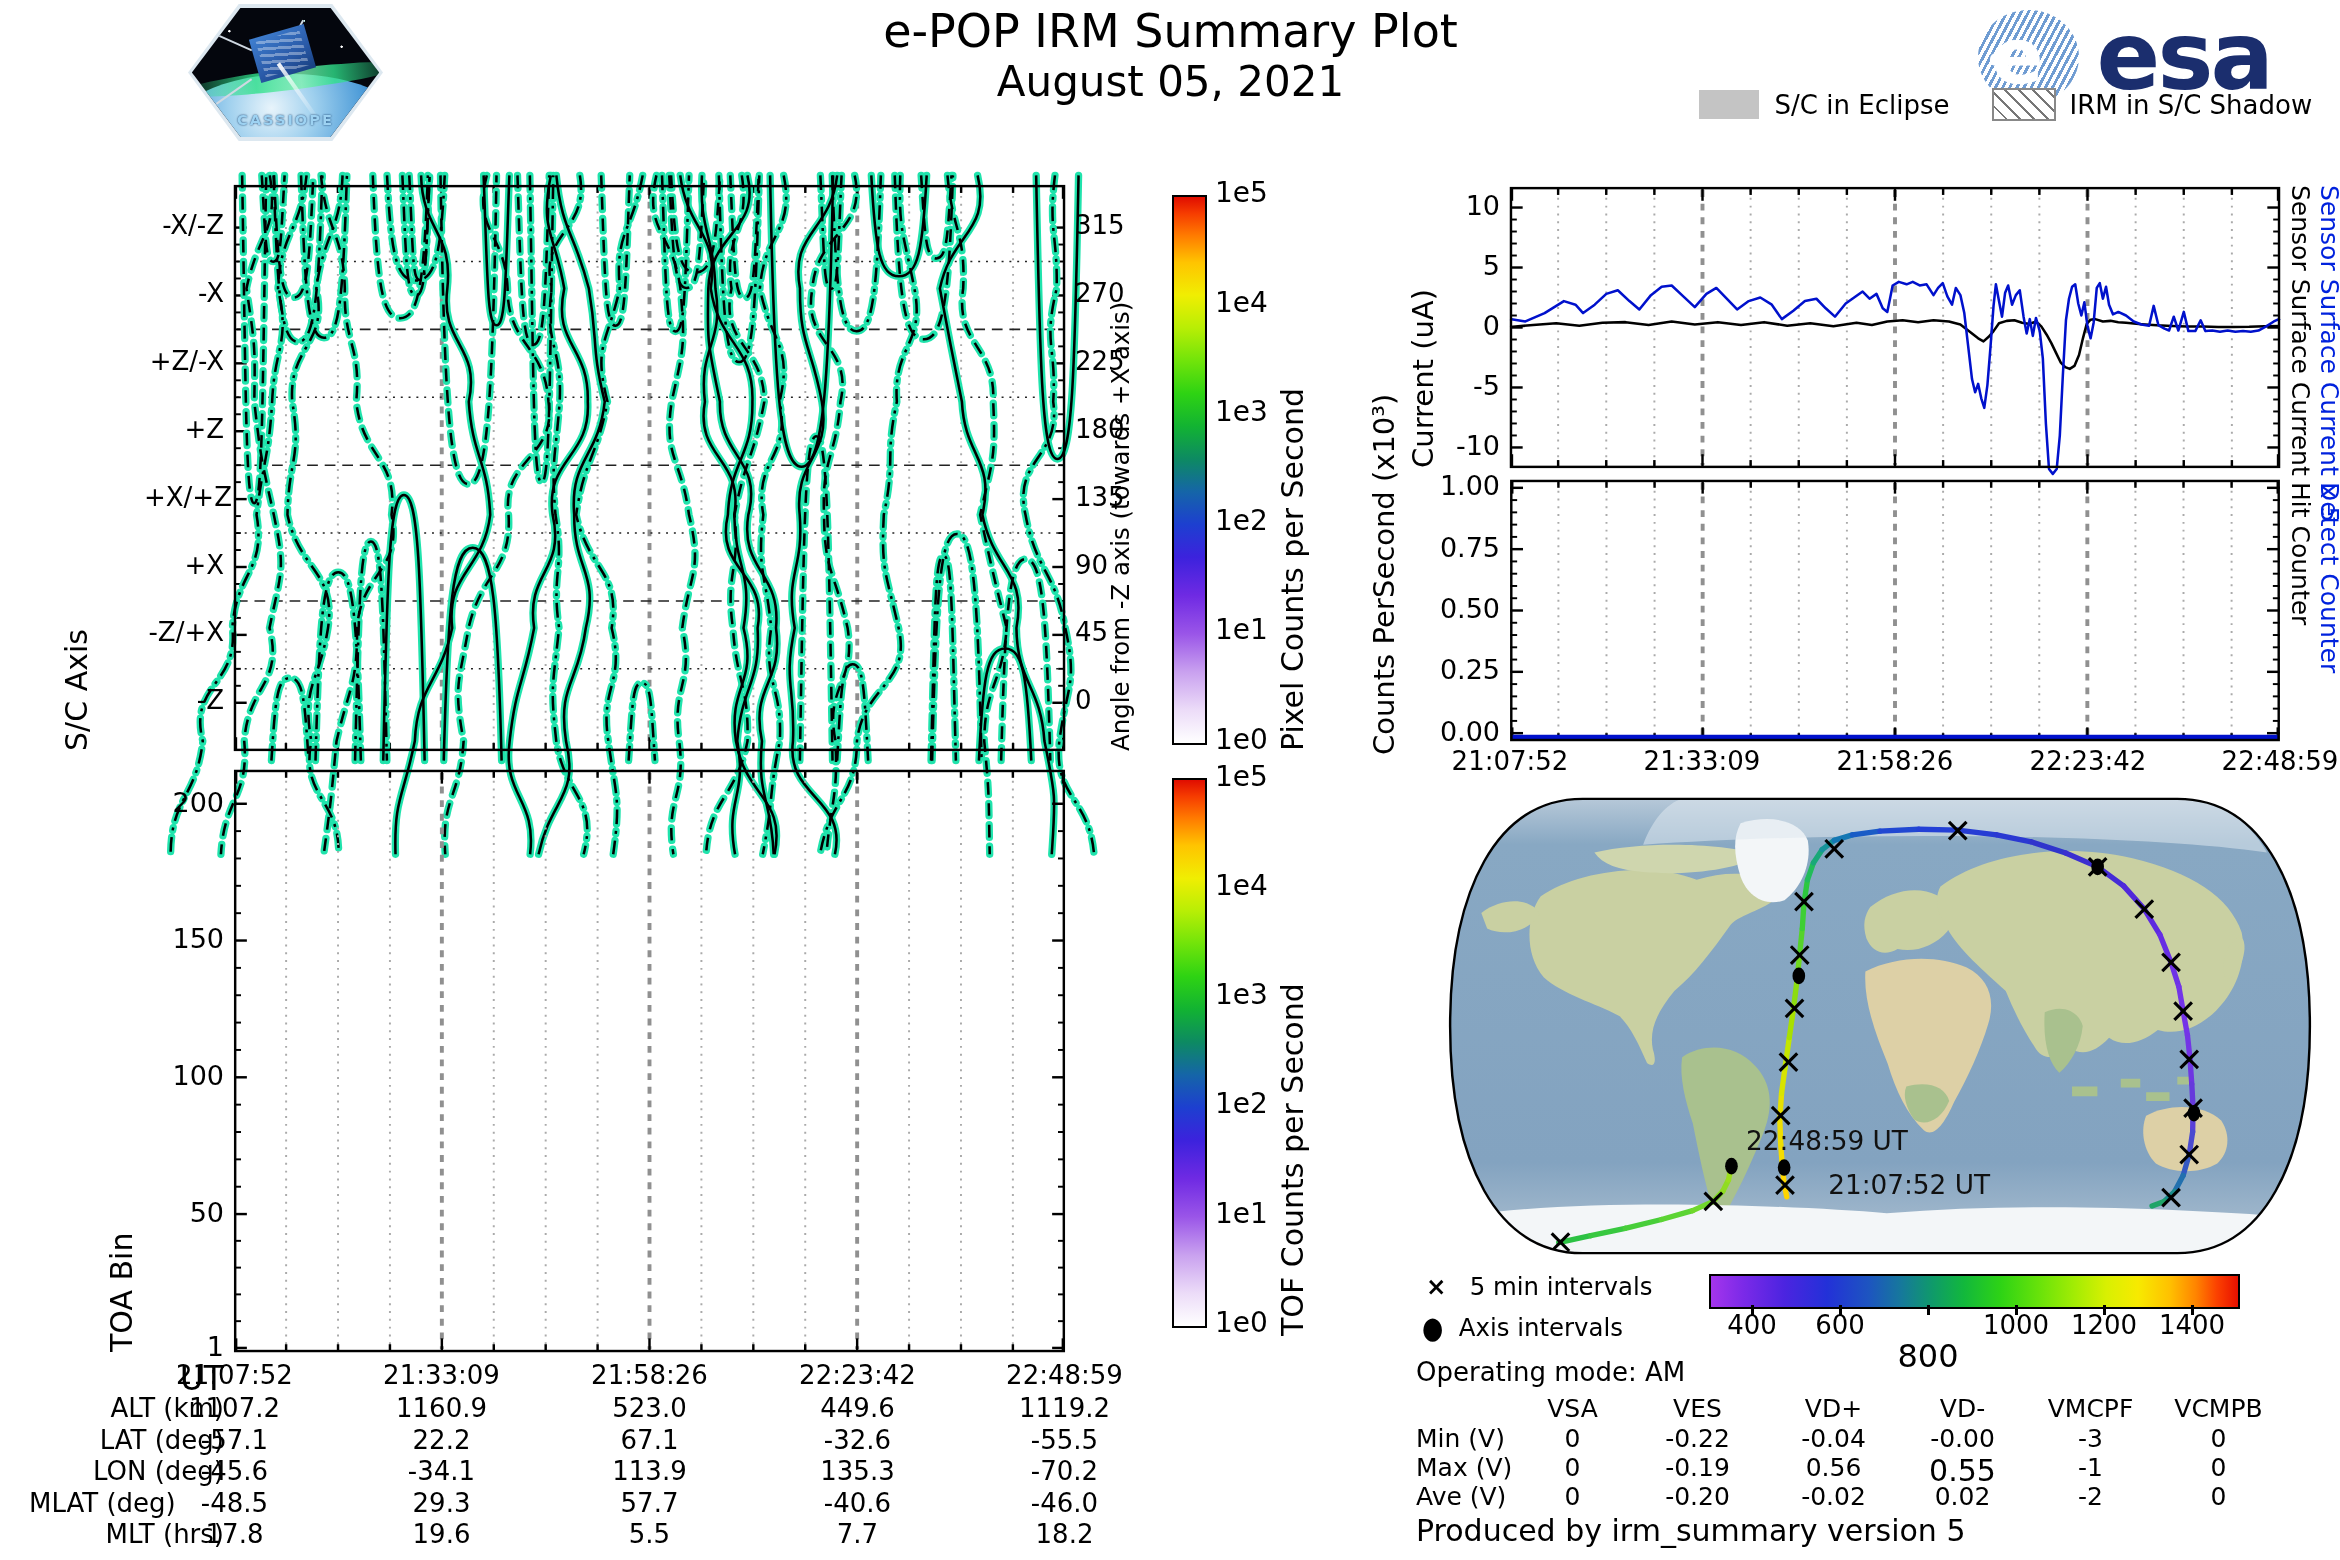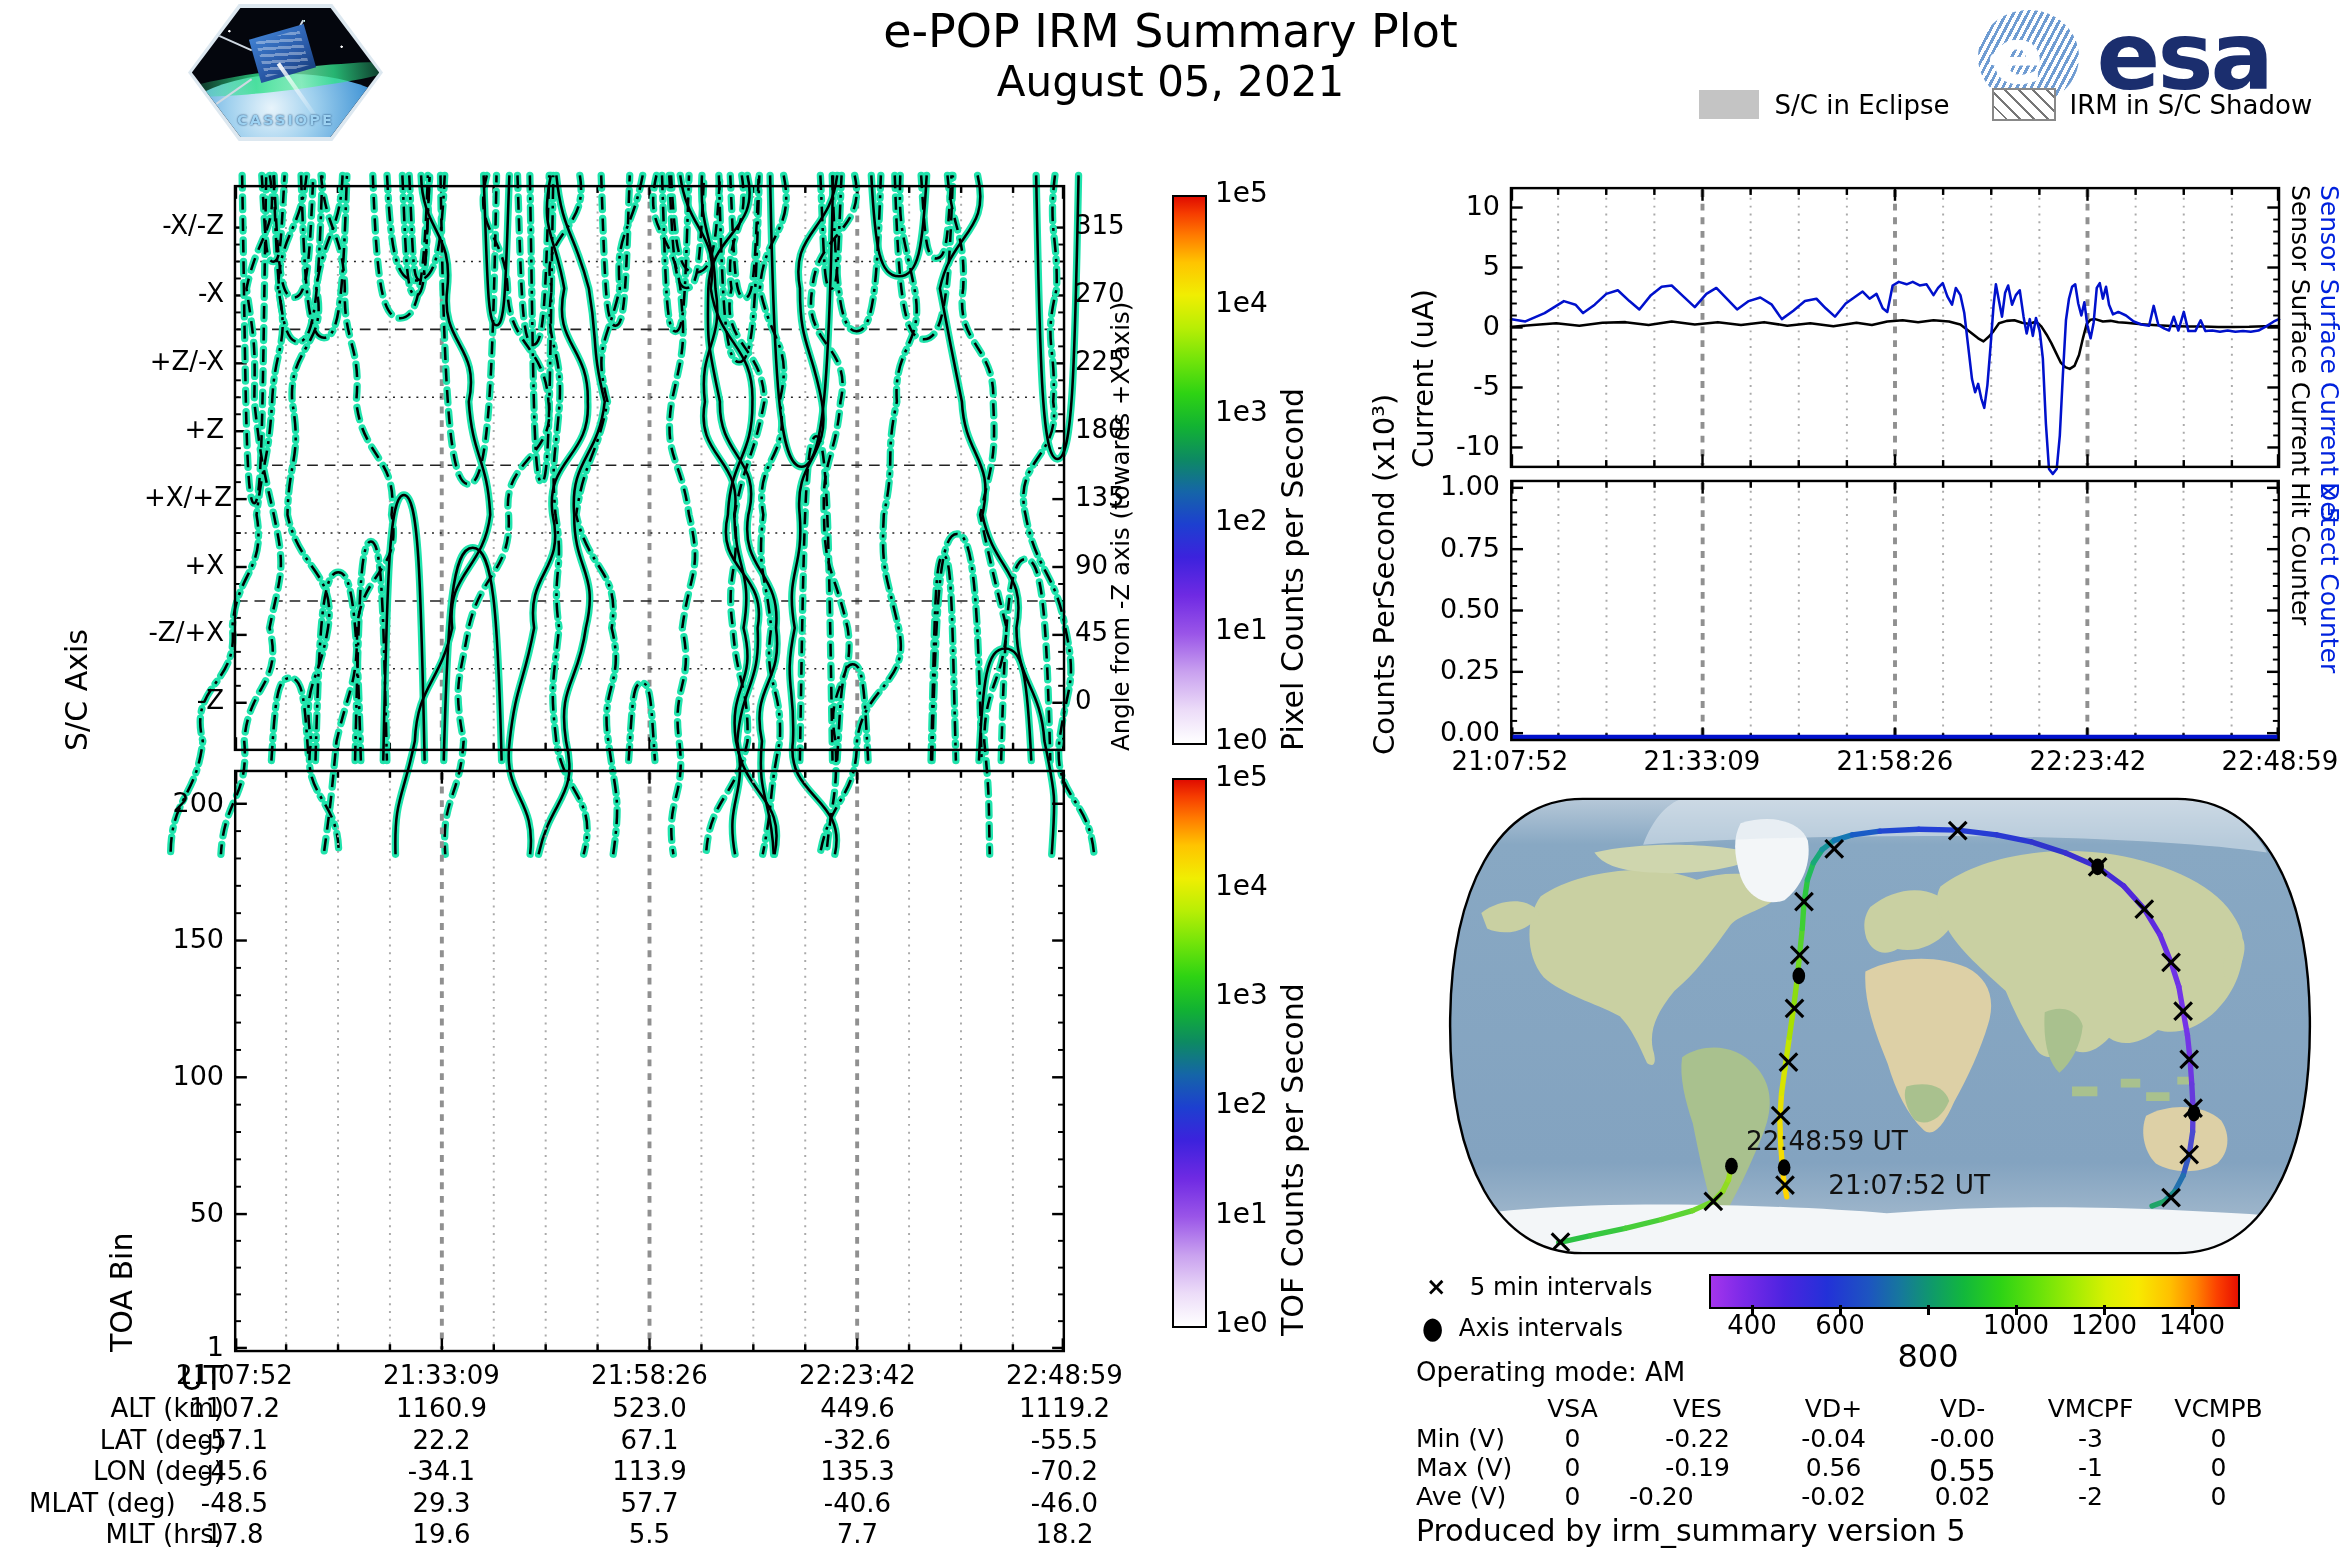--- a/index.html
+++ b/index.html
@@ -876,21 +876,21 @@
     <div class="lab" style="left: 2150px; top: 1425px; width: 137px; font-size: 25px; text-align: center;">0</div>
     <div class="lab" style="left: 1416px; top: 1454px; width: 146px; font-size: 25px;">Max (V)</div>
     <div class="lab" style="left: 1504px; top: 1454px; width: 137px; font-size: 25px; text-align: center;">0</div>
     <div class="lab" style="left: 1629px; top: 1454px; width: 137px; font-size: 25px; text-align: center;">-0.19</div>
     <div class="lab" style="left: 1765px; top: 1454px; width: 137px; font-size: 25px; text-align: center;">0.56</div>
     <div class="lab" style="left: 1894px; top: 1454px; width: 137px; font-size: 30px; text-align: center;">0.55</div>
     <div class="lab" style="left: 2022px; top: 1454px; width: 137px; font-size: 25px; text-align: center;">-1</div>
     <div class="lab" style="left: 2150px; top: 1454px; width: 137px; font-size: 25px; text-align: center;">0</div>
     <div class="lab" style="left: 1416px; top: 1483px; width: 146px; font-size: 25px;">Ave (V)</div>
     <div class="lab" style="left: 1504px; top: 1483px; width: 137px; font-size: 25px; text-align: center;">0</div>
-    <div class="lab" style="left: 1629px; top: 1483px; width: 137px; font-size: 25px; text-align: left;">-0.20</div>
+    <div class="lab" style="left: 1629px; top: 1483px; width: 137px; font-size: 25px; text-align: center;">-0.20</div>
     <div class="lab" style="left: 1765px; top: 1483px; width: 137px; font-size: 25px; text-align: center;">-0.02</div>
     <div class="lab" style="left: 1894px; top: 1483px; width: 137px; font-size: 25px; text-align: center;">0.02</div>
     <div class="lab" style="left: 2022px; top: 1483px; width: 137px; font-size: 25px; text-align: center;">-2</div>
     <div class="lab" style="left: 2150px; top: 1483px; width: 137px; font-size: 25px; text-align: center;">0</div>
     <div class="lab" style="left: 1708px; top: 1311px; width: 88px; font-size: 26px; text-align: center;">400</div>
     <div style="position: absolute; left: 1751px; top: 1305px; width: 2.9px; height: 9.8px; background: rgb(0, 0, 0);"></div>
     <div class="lab" style="left: 1796px; top: 1311px; width: 88px; font-size: 26px; text-align: center;">600</div>
     <div style="position: absolute; left: 1839px; top: 1305px; width: 2.9px; height: 9.8px; background: rgb(0, 0, 0);"></div>
     <div class="lab" style="left: 1884px; top: 1311px; width: 88px; font-size: 32px; text-align: center; margin-top: 28px;">800</div>
     <div style="position: absolute; left: 1927px; top: 1305px; width: 2.9px; height: 9.8px; background: rgb(0, 0, 0);"></div>

